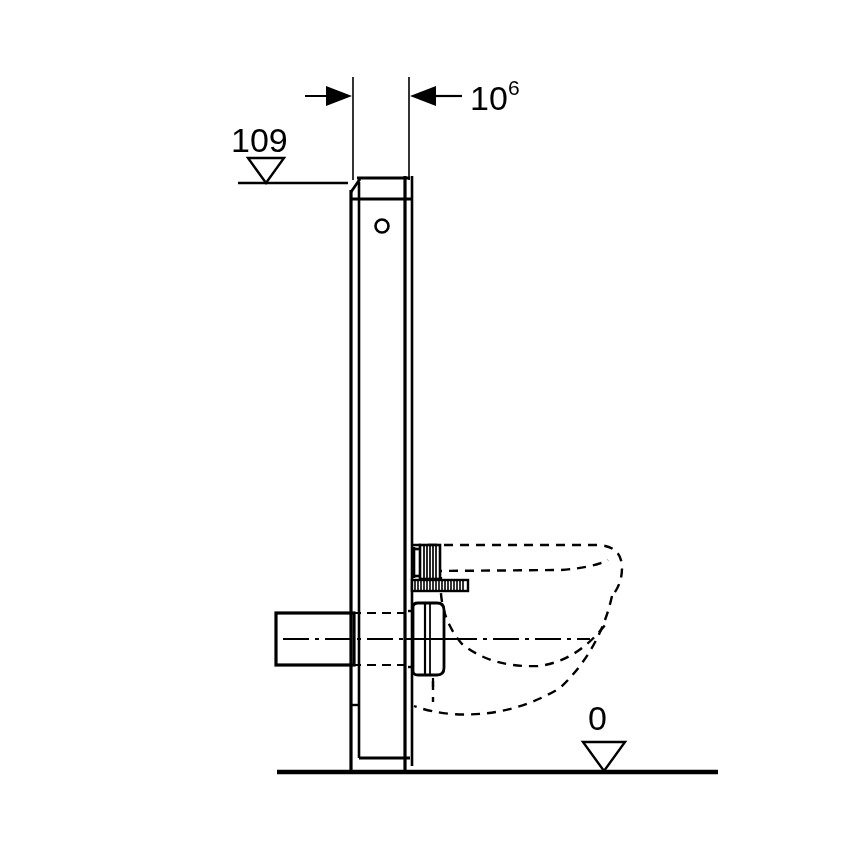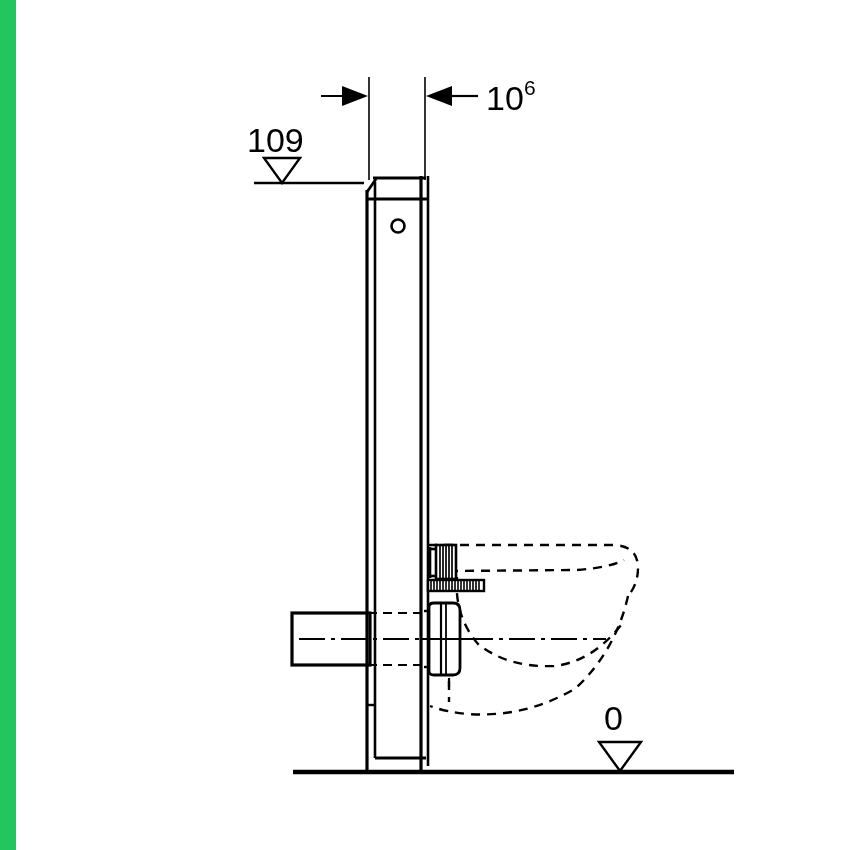--- a/index.html
+++ b/index.html
@@ -12,21 +12,20 @@
     font-family: "Liberation Sans", sans-serif;
     width: 850px;
     height: 850px;
     overflow: hidden;
   }
   #drawing-root {
     position: relative;
     width: 720px;
     height: 850px;
     background: #22c55e;
-    padding-left: 16px;
   }
   svg#technical-drawing {
     display: block;
     width: 850px;
     height: 850px;
   }
   .dim-text {
     font-family: "Liberation Sans", sans-serif;
     font-size: 34px;
     fill: #000000;

